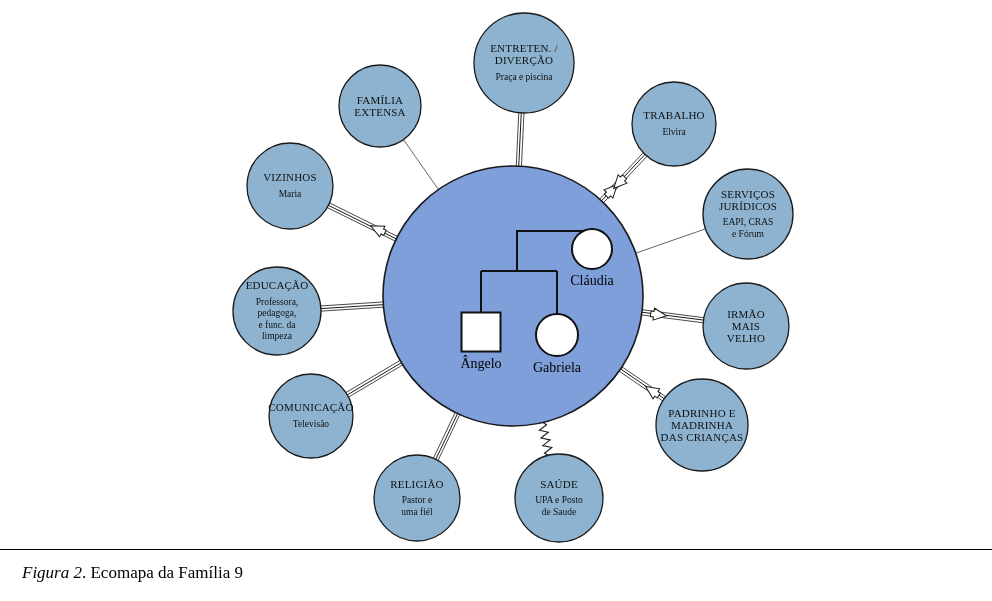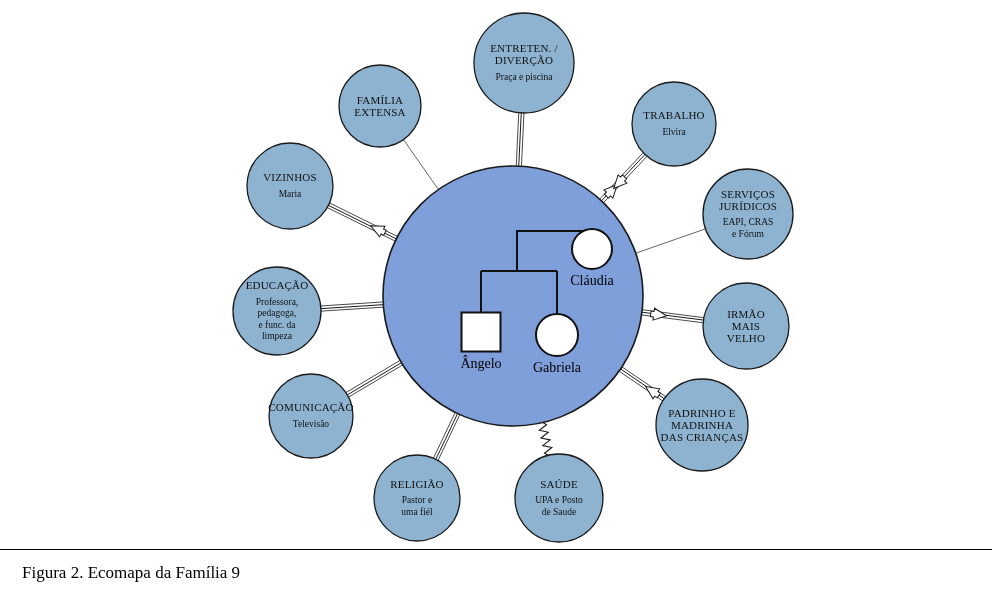--- a/index.html
+++ b/index.html
@@ -57,20 +57,21 @@
   }
   #caption {
     position: absolute;
     left: 22px;
     top: 562px;
     font-size: 17px;
     line-height: 1.2;
     white-space: nowrap;
   }
   #caption .fig-num {
+    font-style: italic;
   }
 </style>
 </head>
 <body>
 
 <div id="figure-wrap">
 
   <svg id="ecomap-svg" viewBox="0 0 992 548">
     <defs>
       <marker id="ah" markerWidth="16" markerHeight="14" refX="1" refY="7" orient="auto" markerUnits="userSpaceOnUse">

